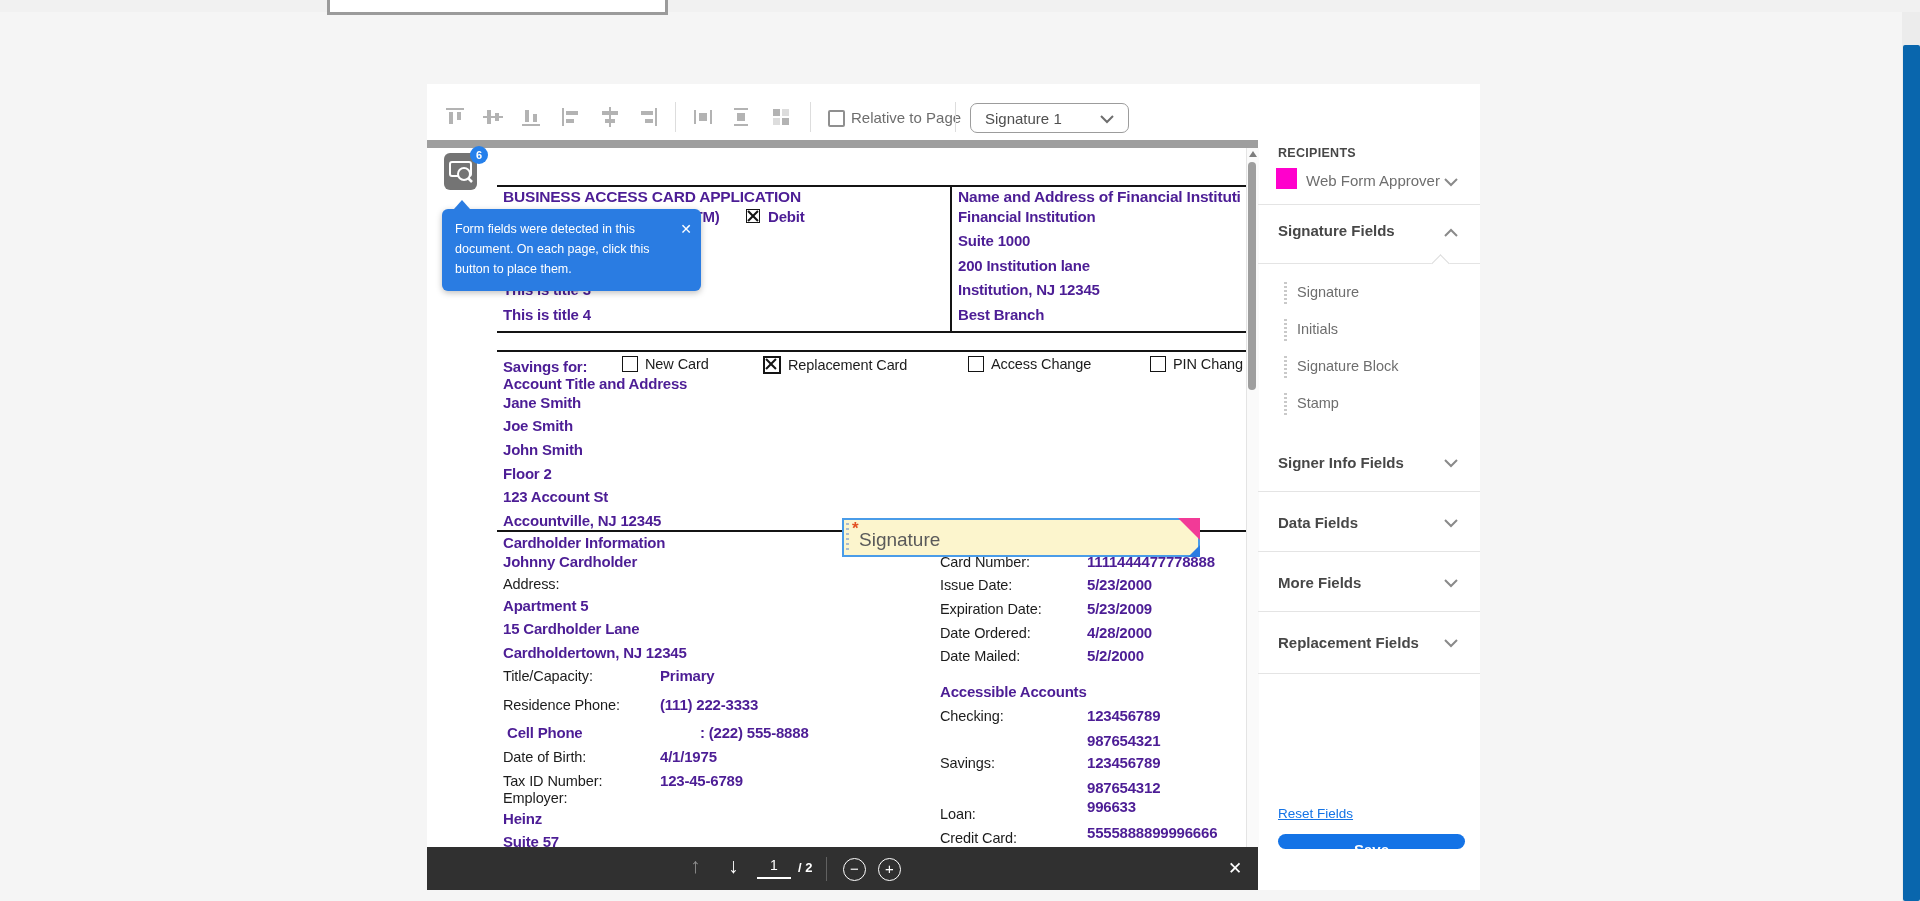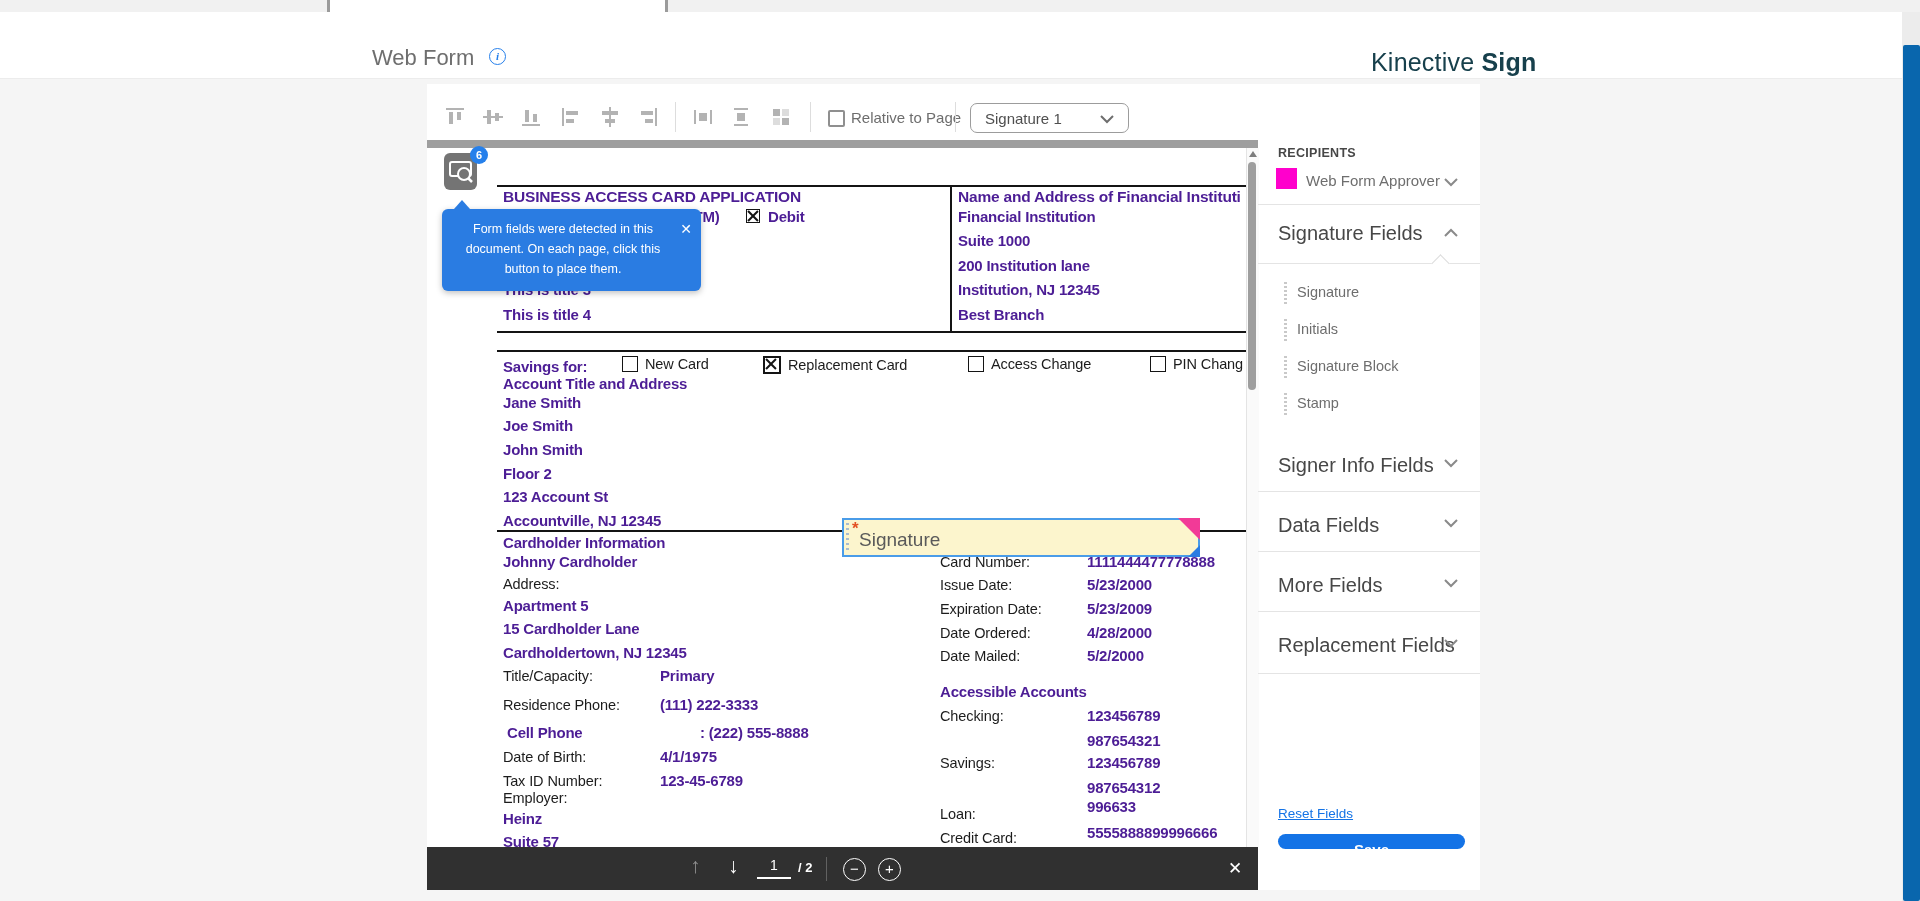--- a/index.html
+++ b/index.html
@@ -42,39 +42,39 @@
   .opt{display:flex;align-items:center;gap:7px;}
   
   .doc-sb{left:1246px;top:148px;width:12px;height:699px;background:#fafafa;border-left:1px solid #e4e4e4;}
   .doc-sb-arrow{left:1249px;top:151px;width:0;height:0;border-left:4px solid transparent;border-right:4px solid transparent;border-bottom:6px solid #7d7d7d;}
   .doc-sb-thumb{left:1248px;top:162px;width:8px;height:228px;background:#9e9e9e;border-radius:4px;}
   
   .detect-btn{left:444px;top:153px;width:33px;height:37px;background:#747474;border-radius:6px;}
   .detect-badge{left:470px;top:146px;width:18px;height:18px;border-radius:50%;background:#2680eb;color:#fff;
                 font-size:11px;font-weight:700;text-align:center;line-height:18px;}
   .tooltip{left:442px;top:209px;width:216px;background:#2a7ce2;border-radius:6px;color:#fff;
-           padding:10px 30px 12px 13px;font-size:12.5px;line-height:1.6;box-shadow:0 2px 6px rgba(0,0,0,.25);text-align:center;}
+           padding:10px 30px 12px 13px;font-size:12.5px;line-height:1.6;box-shadow:0 2px 6px rgba(0,0,0,.25);}
   .tooltip::before{content:"";position:absolute;top:-9px;left:12px;border-left:8px solid transparent;
                    border-right:8px solid transparent;border-bottom:9px solid #2a7ce2;}
   .tooltip-close{position:absolute;right:9px;top:9px;font-size:14px;color:#fff;cursor:pointer;}
   
   .sig-field{left:842px;top:518px;width:358px;height:39px;background:#fcf5cd;border:2px solid #4a9ce8;box-sizing:border-box;}
   .sig-handle{position:absolute;left:2px;top:3px;width:3px;height:29px;
               background:repeating-linear-gradient(#a9bccd 0 2px,transparent 2px 5px);}
   .sig-star{position:absolute;left:8px;top:-1px;color:#e34f21;font-size:17px;font-weight:700;}
   .sig-label{position:absolute;left:15px;top:9px;color:#5a5a5a;font-size:19px;}
   .sig-pink{position:absolute;right:-2px;top:-2px;width:0;height:0;border-left:22px solid transparent;border-top:22px solid #f23a97;}
   .sig-resize{position:absolute;right:-2px;bottom:-2px;width:0;height:0;border-left:12px solid transparent;border-bottom:12px solid #2a7ce2;}
   
   .pager{left:427px;top:847px;width:831px;height:43px;background:#303030;}
   .pg{position:absolute;color:#fff;}
   .pg-circle{width:21px;height:21px;border:1.5px solid #fff;border-radius:50%;text-align:center;line-height:19px;font-size:15px;color:#fff;}
   
   .sb-divider{left:1258px;width:222px;height:1px;background:#e4e4e4;}
-  .sb-head{left:1278px;font-size:20px;font-weight:400;color:#474747;}
+  .sb-head{left:1278px;font-size:15px;font-weight:700;color:#474747;}
   .sb-item{left:1297px;font-size:14.5px;color:#6e6e6e;}
   .sb-handle{left:1284px;width:3px;height:22px;background:repeating-linear-gradient(#c9c9c9 0 2px,transparent 2px 4px);}
   .chev{width:14px;height:9px;}
   .notch{left:1434px;top:257px;width:12px;height:12px;background:#fff;border-left:1px solid #dcdcdc;border-top:1px solid #dcdcdc;transform:rotate(45deg);}
   .reset-link{left:1278px;top:806px;font-size:13.5px;color:#1473e6;text-decoration:underline;cursor:pointer;}
   .save-btn{left:1278px;top:834px;width:187px;height:15px;background:#1473e6;border-radius:16px;color:#fff;
             font-size:15px;font-weight:700;text-align:center;line-height:31px;cursor:pointer;}
   
   .pg-sb-track{left:1902px;top:12px;width:18px;height:889px;background:#ececec;}
   .pg-sb-thumb{left:1903px;top:45px;width:17px;height:856px;background:#0966ad;border-radius:2px;}
@@ -82,25 +82,20 @@
 </style>
 </head>
 <body>
 
 <div id="stage">
 
   <div class="abs top-strip">
     <div class="abs tab-outline"></div>
   </div>
 
-  <div class="abs header">
-    <span class="abs page-title">Web Form</span>
-    <span class="abs info-icon">i</span>
-    <span class="abs brand"><span>Kinective</span>&nbsp;<b>Sign</b></span>
-  </div>
 
   <div class="abs card"></div>
 
   <span class="abs ticon" style="left:443px">
     <svg width="24" height="24" fill="#b3b3b3">
         <rect x="3" y="3" width="18" height="2"></rect>
         <rect x="6" y="7" width="4" height="12"></rect>
         <rect x="14" y="7" width="4" height="8"></rect>
       </svg>
     </span>

